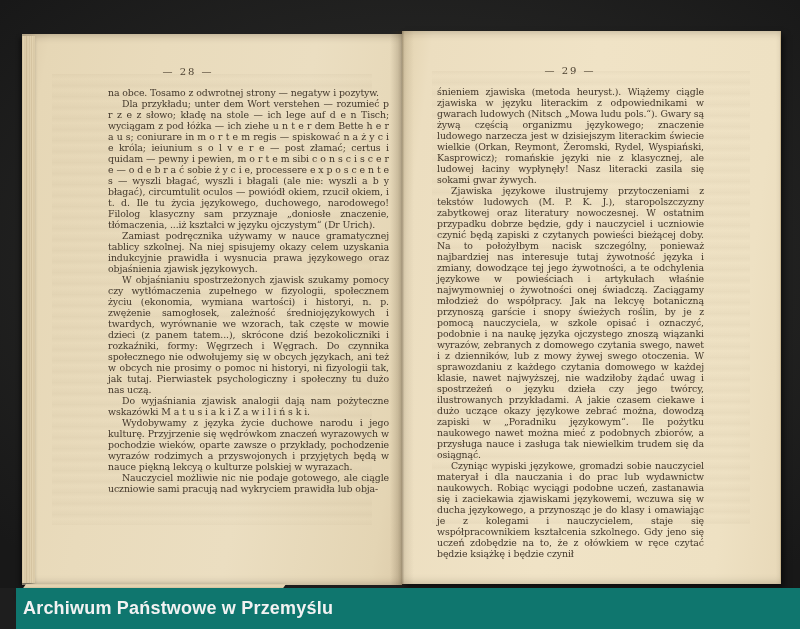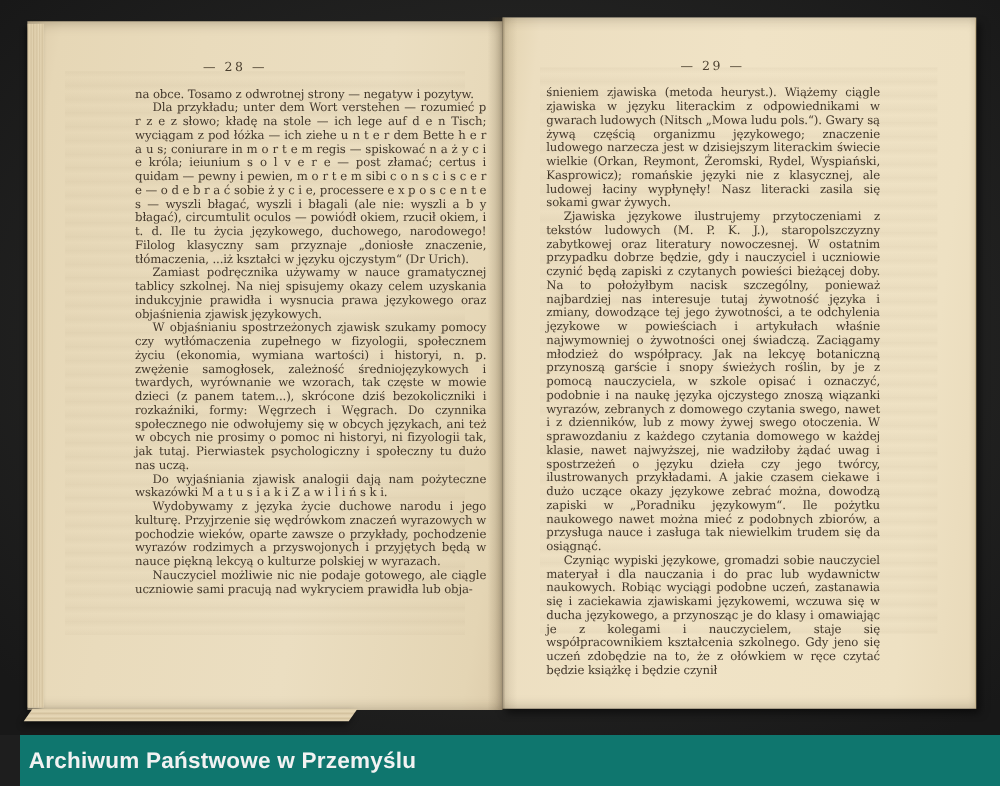--- a/index.html
+++ b/index.html
@@ -18,21 +18,21 @@
   }
   
   .photo {
     position: absolute;
     left: 0; top: 0;
     width: 800px;
     height: 588px;
     background: radial-gradient(ellipse 560px 400px at 52% 46%, #2a2a29 0%, #232322 55%, #181818 100%);
   }
   
-  .book { position: absolute; left: 0; top: 0; width: 800px; height: 588px; border-radius: 25px; }
+  .book { position: absolute; left: 0; top: 17px; width: 800px; height: 588px; border-radius: 25px; }
 
   .page {
     position: absolute;
     color: #3f3527;
   }
   .page-left {
     left: 22px; top: 17px;
     width: 380px; height: 551px;
     background: linear-gradient(100deg, #dccbaa 0%, #e6d7b6 6%, #e9dbbc 30%, #ebdec1 62%, #e4d5b4 93%, #ddccab 100%);
     box-shadow: inset 0 6px 10px -6px rgba(40,28,12,0.35), inset 0 -6px 10px -6px rgba(40,28,12,0.30);

